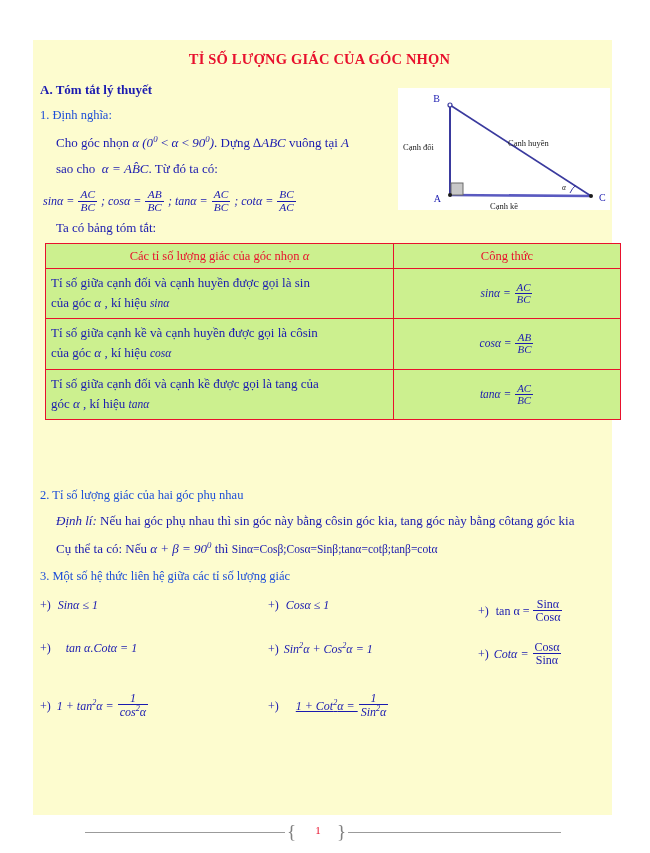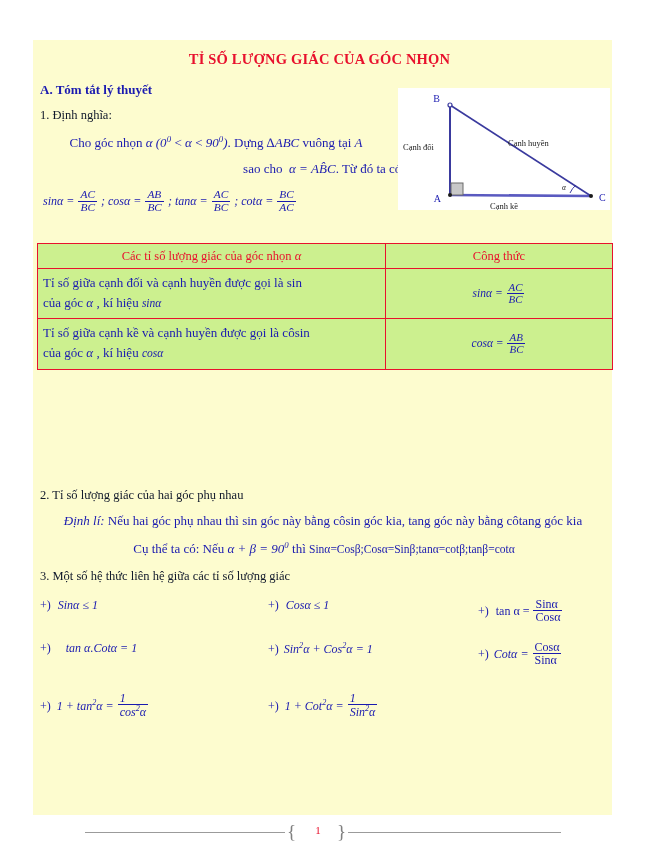--- a/index.html
+++ b/index.html
@@ -40,41 +40,40 @@
   }
 
   .sec-head {
     color: #1a1ab0;
     font-weight: bold;
     font-size: 13px;
     margin: 14px 0 0 3px;
   }
 
   .sub-red {
-    color: #0f172a;
+    color: #1d4ed8;
     font-size: 12.5px;
     margin: 10px 0 0 3px;
   }
 
   .body-line {
     color: #1a1ab0;
     font-size: 13px;
-    margin: 11px 0 0 3px;
+    margin: 11px 0 0 19px;
     line-height: 1.15;
-    text-align: center;
   }
 
   .italic { font-style: italic; }
   .mi { font-style: italic; font-family: "Liberation Serif", serif; }
 
   
   .frac {
     display: inline-block;
     vertical-align: -0.52em;
-    text-align: left;
+    text-align: center;
     line-height: 1.02;
     font-size: 0.95em;
     margin: 0 1px;
   }
   .frac .num { display: block; padding: 0 2px; }
   .frac .den { display: block; border-top: 1px solid currentColor; padding: 0 2px; }
 
   .sup { font-size: 0.68em; vertical-align: super; }
 
   
@@ -91,21 +90,21 @@
     position: absolute;
     left: 365px; top: 48px;
     width: 212px; height: 122px;
     background: #ffffff;
   }
   #figure svg { display: block; }
 
   
   #tsl-table {
     position: absolute;
-    left: 4px; top: 203px;
+    left: 12px; top: 203px;
     width: 575px;
     border-collapse: collapse;
     table-layout: fixed;
   }
   #tsl-table td, #tsl-table th {
     border: 1.2px solid #e8112d;
     background: #ccf08f;
     padding: 0;
   }
   #tsl-table th {
@@ -221,20 +220,21 @@
         <span class="frac"><span class="num">AB</span><span class="den">BC</span></span>
       </span>;
       <span><span>tanα</span> =
         <span class="frac"><span class="num">AC</span><span class="den">BC</span></span>
       </span>;
       <span><span>cotα</span> =
         <span class="frac"><span class="num">BC</span><span class="den">AC</span></span>
       </span>
     </div>
 
+    <div class="body-line" style="margin-top:8px;">Ta có bảng tóm tắt:</div>
   </div>
 
   <div id="figure">
     <svg width="212" height="122" viewBox="0 0 212 122">
       <circle cx="196" cy="146" r="0" fill="none"></circle>
       <circle cx="195" cy="146" r="0" fill="none"></circle>
 
       <circle cx="196" cy="146" r="0"></circle>
       <circle cx="197" cy="146" r="0"></circle>
       <circle cx="196" cy="146" r="0"></circle>
@@ -312,20 +312,30 @@
       <tr>
         <td class="desc">
           <span>Tỉ số giữa cạnh kề và cạnh huyền được gọi là côsin</span><br>
           <span>của góc <span class="mi">α</span> , kí hiệu <span class="mi" style="font-size:11.5px;">cosα</span></span>
         </td>
         <td class="formula">
           <span>cosα</span> =
           <span class="frac"><span class="num">AB</span><span class="den">BC</span></span>
         </td>
       </tr>
+      <tr>
+        <td class="desc">
+          <span>Tỉ số giữa cạnh đối và cạnh kề được gọi là tang của</span><br>
+          <span>góc <span class="mi">α</span> , kí hiệu <span class="mi" style="font-size:11.5px;">tanα</span></span>
+        </td>
+        <td class="formula">
+          <span>tanα</span> =
+          <span class="frac"><span class="num">AC</span><span class="den">BC</span></span>
+        </td>
+      </tr>
     </tbody>
   </table>
 
   <div style="position:absolute; left:4px; top:446px; width:571px;">
 
     <div class="sub-red" style="margin-top:2px;">2. Tỉ số lượng giác của hai góc phụ nhau</div>
 
     <div class="body-line" style="width:566px;">
       <span class="italic">Định lí:</span>
       <span>Nếu hai góc phụ nhau thì sin góc này bằng côsin góc kia, tang góc này bằng côtang góc kia</span>
@@ -376,21 +386,21 @@
 
       <div class="ident-row" style="margin-top:14px;">
         <div class="ident-cell c1">
           <span class="plus">+)</span>
           <span class="mi" style="margin-left:3px;">1 + tan<span class="sup">2</span>α =
             <span class="frac" style="font-size:1em;"><span class="num">1</span><span class="den">cos<span class="sup">2</span>α</span></span>
           </span>
         </div>
         <div class="ident-cell c2">
           <span class="plus">+)</span>
-          <span class="mi" style="margin-left:3px;">1 + Cot<span class="sup">2</span>α =
+          <span class="mi" style="margin-left:14px;text-decoration:underline;">1 + Cot<span class="sup">2</span>α =
             <span class="frac" style="font-size:1em;"><span class="num">1</span><span class="den">Sin<span class="sup">2</span>α</span></span>
           </span>
         </div>
         <div class="ident-cell c3"></div>
       </div>
 
     </div>
   </div>
 
 </div>

